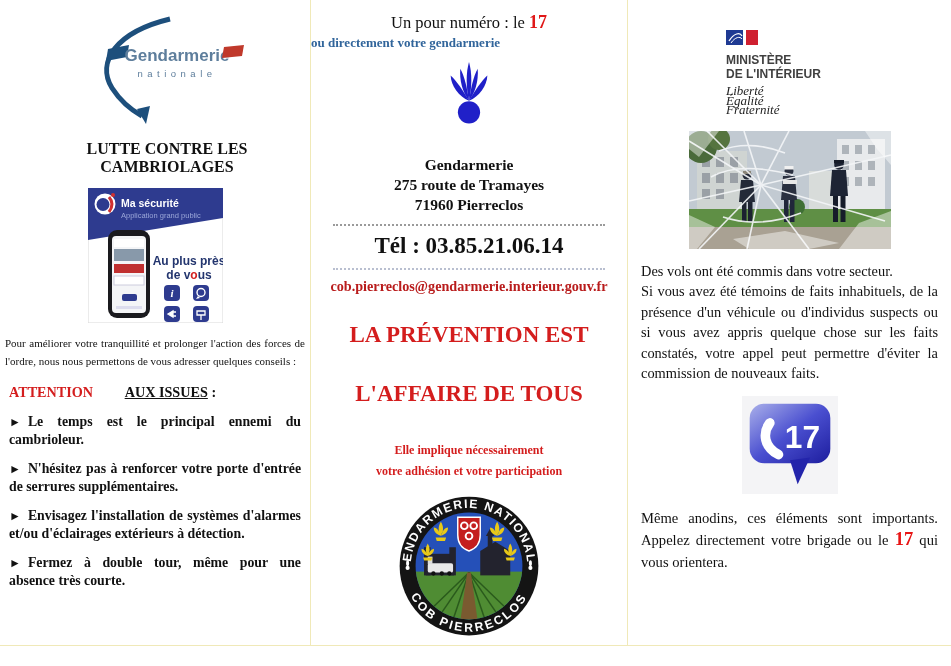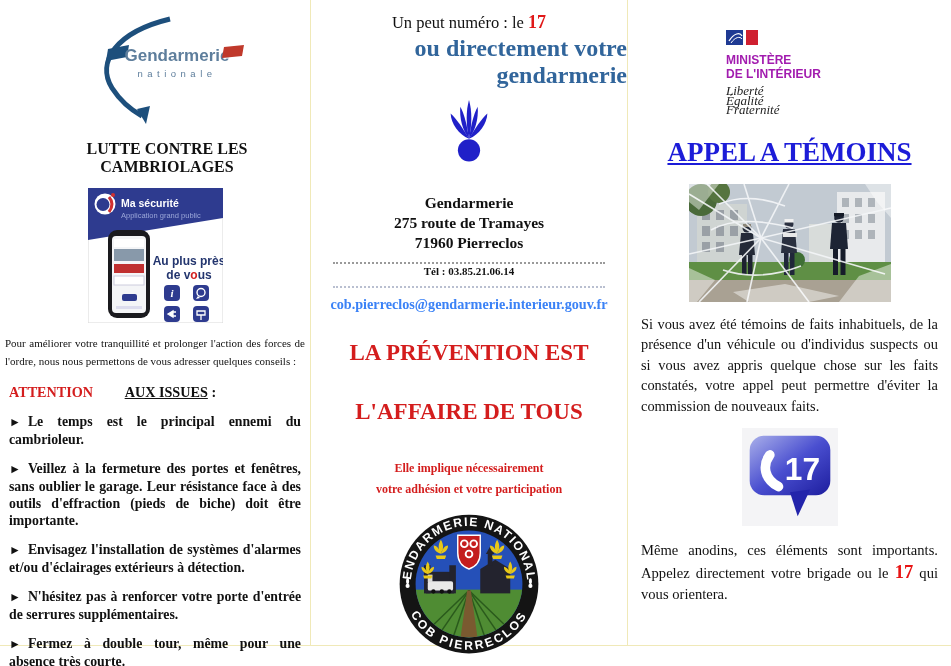--- a/index.html
+++ b/index.html
@@ -24,35 +24,35 @@
   .lc-body { margin:12px 5px 0; font-size:11px; line-height:17.5px; text-align:justify; }
   .warning { margin:14px 9px 0; font-weight:bold; font-size:14.2px; }
   .warning .red { color:#d41d1d; }
   .warning .und { text-decoration:underline;margin-left:28px; }
   .bullet { margin:12px 9px 0; font-weight:bold; font-size:13.8px; line-height:17px; text-align:justify; }
   .bullet .marker { margin-right:7px; font-size:12px; }
 
   
   .m-line1 { margin-top:12px; text-align:center; font-size:16.5px; }
   .m-line1 .num { color:#e01818; font-weight:bold; font-size:18px; }
-  .m-line2 { margin-top:2px; text-align:right; font-weight:bold; font-size:24px; color:#31659b; }
+  .m-line2 { margin-top:2px; text-align:left; font-weight:bold; font-size:13px; color:#31659b; }
   .flame { display:block; margin:7px auto 0; }
   .addr { margin-top:29px; text-align:center; font-weight:bold; font-size:15.5px; line-height:20px; }
   .dots { margin:9px auto 0; width:272px; height:0; border-top:2px dotted #9a9a9a; }
   .dots.light { border-top:2px dotted #b9bfd0; }
-  .tel { margin-top:1px; text-align:center; font-weight:bold; font-size:11px; }
-  .email { margin-top:8px; text-align:center; font-weight:bold; font-size:14.2px; color:#3b82f6; cursor:pointer; }
+  .tel { margin-top:7px; text-align:center; font-weight:bold; font-size:23px; }
+  .email { margin-top:8px; text-align:center; font-weight:bold; font-size:14.2px; color:#b91c1c; cursor:pointer; }
   .slogan { text-align:center; font-weight:bold; font-size:23px; color:#d41d1d; }
   #slogan1 { margin-top:27px; } #slogan2 { margin-top:33px; }
   .slogan3 { margin-top:33px; text-align:center; font-weight:bold; font-size:12px; line-height:21px; color:#d41d1d; }
   .badge { display:block; margin:9px auto 0; }
 
   
   .ministry { margin:30px 0 0 98px; width:130px; }
-  .min-name { font-family:"Liberation Sans", sans-serif; font-weight:bold; font-size:12px; line-height:14px; color:#a21caf; margin-top:4px; }
+  .min-name { font-family:"Liberation Sans", sans-serif; font-weight:bold; font-size:12px; line-height:14px; color:#404040; margin-top:4px; }
   .motto { margin-top:5px; font-style:italic; font-size:13px; line-height:9.5px; color:#222; }
   .r-title { margin-top:22px; text-align:center; font-weight:bold; font-size:27px; color:#1c1cd8; text-decoration:underline; }
   .photo { display:block; margin:16px auto 0; }
   .r-body { margin:12px 13px 0; font-size:14.4px; line-height:20.5px; text-align:justify; }
   .r-body p { margin:0; }
   .icon17 { display:block; margin:12px auto 0; }
   .closing { margin:14px 13px 0; font-size:14.6px; line-height:21.5px; text-align:justify; }
   .closing .num { color:#e81414; font-weight:bold; font-size:18.5px; }
 </style>
 </head>
@@ -105,29 +105,28 @@
       <rect x="105" y="118" width="16" height="16" rx="4" fill="#2e3b8f"></rect>
       <path d="M109,123 h8 v4 h-8 z M113,127 v5" stroke="#fff" stroke-width="1.3" fill="none"></path>
     </g>
   </svg>
 
   <p class="lc-body">Pour améliorer votre tranquillité et prolonger l'action des forces de l'ordre, nous nous permettons de vous adresser quelques conseils :</p>
 
   <p class="warning"><span class="red">ATTENTION</span> <span class="und">AUX ISSUES</span><span> :</span></p>
 
   <p class="bullet"><span class="marker">►</span><span>Le temps est le principal ennemi du cambrioleur.</span></p>
-  <p class="bullet"><span class="marker">►</span><span>Veillez à la fermeture des portes et fenêtres, sans oublier le garage. Leur résistance face à des outils d'effraction (pieds de biche) doit être importante.</span></p>
+  <p class="bullet"><span class="marker">►</span><span>N'hésitez pas à renforcer votre porte d'entrée de serrures supplémentaires.</span></p>
   <p class="bullet"><span class="marker">►</span><span>Envisagez l'installation de systèmes d'alarmes et/ou d'éclairages extérieurs à détection.</span></p>
-  <p class="bullet"><span class="marker">►</span><span>N'hésitez pas à renforcer votre porte d'entrée de serrures supplémentaires.</span></p>
   <p class="bullet"><span class="marker">►</span><span>Fermez à double tour, même pour une absence très courte.</span></p>
 </div>
 
 <div class="col" id="col-mid">
 
-  <p class="m-line1"><span>Un peut numéro : le </span><span class="num">17</span></p>
+  <p class="m-line1"><span>Un pour numéro : le </span><span class="num">17</span></p>
   <p class="m-line2">ou directement votre gendarmerie</p>
 
   <svg class="flame" width="58" height="68" viewBox="0 0 60 70">
     <g fill="#2020c8">
       <circle cx="30" cy="56" r="11.5"></circle>
       <path d="M30,4 C33.2,15 33.2,30 30,44 C26.8,30 26.8,15 30,4 Z"></path>
       <path d="M21,11 C25.5,19 28,31 30,44 C23.5,36 20,23 21,11 Z"></path>
       <path d="M39,11 C34.5,19 32,31 30,44 C36.5,36 40,23 39,11 Z"></path>
       <path d="M11,18 C17.5,24 24,34 30,44 C19.5,40 11.5,29 11,18 Z"></path>
       <path d="M49,18 C42.5,24 36,34 30,44 C40.5,40 48.5,29 49,18 Z"></path>
@@ -238,21 +237,20 @@
       <div>MINISTÈRE</div>
       <div>DE L'INTÉRIEUR</div>
     </div>
     <div class="motto">
       <div>Liberté</div>
       <div>Égalité</div>
       <div>Fraternité</div>
     </div>
   </div>
 
-  <div class="r-title">APPEL A TÉMOINS</div>
 
   <svg class="photo" width="202" height="118" viewBox="0 0 202 118">
     <rect width="202" height="118" fill="#c2cad2"></rect>
     <rect x="8" y="20" width="50" height="58" fill="#cfd4d2"></rect>
     <g fill="#9aa0a6">
       <rect x="13" y="26" width="8" height="10"></rect>
         <rect x="27" y="26" width="8" height="10"></rect>
         <rect x="41" y="26" width="8" height="10"></rect>
       <rect x="13" y="42" width="8" height="10"></rect>
         <rect x="27" y="42" width="8" height="10"></rect>
@@ -318,20 +316,21 @@
     <g fill="#ffffff" opacity="0.45">
       <polygon points="0,0 30,0 10,26 0,18"></polygon>
       <polygon points="0,84 26,96 8,118 0,118"></polygon>
       <polygon points="176,0 202,0 202,34 188,18"></polygon>
       <polygon points="170,92 202,80 202,118 150,118"></polygon>
       <polygon points="44,108 96,100 150,112 120,118 60,118"></polygon>
     </g>
   </svg>
 
   <div class="r-body">
+    <p>Des vols ont été commis dans votre secteur.</p>
     <p>Si vous avez été témoins de faits inhabituels, de la présence d'un véhicule ou d'individus suspects ou si vous avez appris quelque chose sur les faits constatés, votre appel peut permettre d'éviter la commission de nouveaux faits.</p>
   </div>
 
   <svg class="icon17" width="96" height="98" viewBox="0 0 100 102">
     <defs>
       <linearGradient id="g17" x1="0" y1="0" x2="1" y2="1">
         <stop offset="0" stop-color="#aab0ea"></stop>
           <stop offset="0.5" stop-color="#4a4fd0"></stop>
           <stop offset="1" stop-color="#1d1d9e"></stop>
       </linearGradient>

